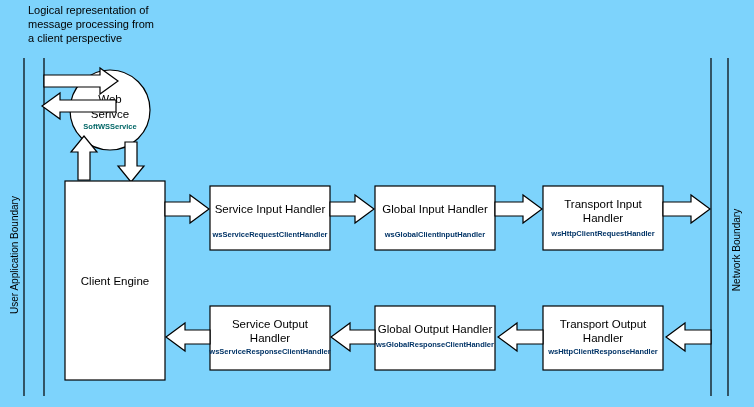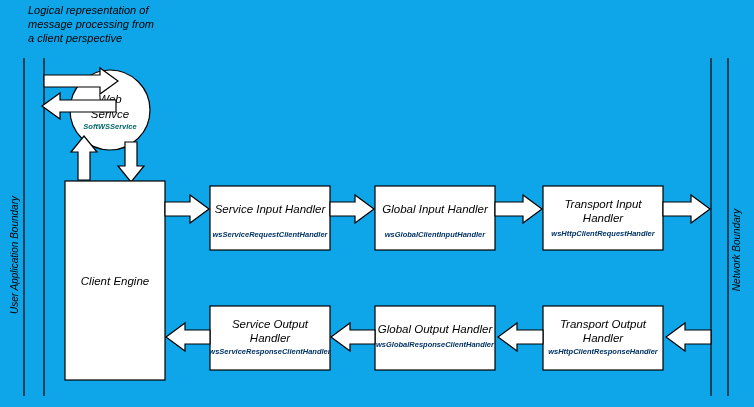--- a/index.html
+++ b/index.html
@@ -7,23 +7,22 @@
     padding: 0;
     background: #ffffff;
   }
   body {
     font-family: "Liberation Sans", sans-serif;
   }
   #diagram-root {
     position: relative;
     width: 754px;
     height: 407px;
-    background: #0ea5e9;
+    background: #7dd3fc;
     overflow: hidden;
-    font-style: italic;
   }
   svg.canvas {
     position: absolute;
     top: 0;
     left: 0;
     width: 754px;
     height: 407px;
   }
   .shape {
     fill: #ffffff;

